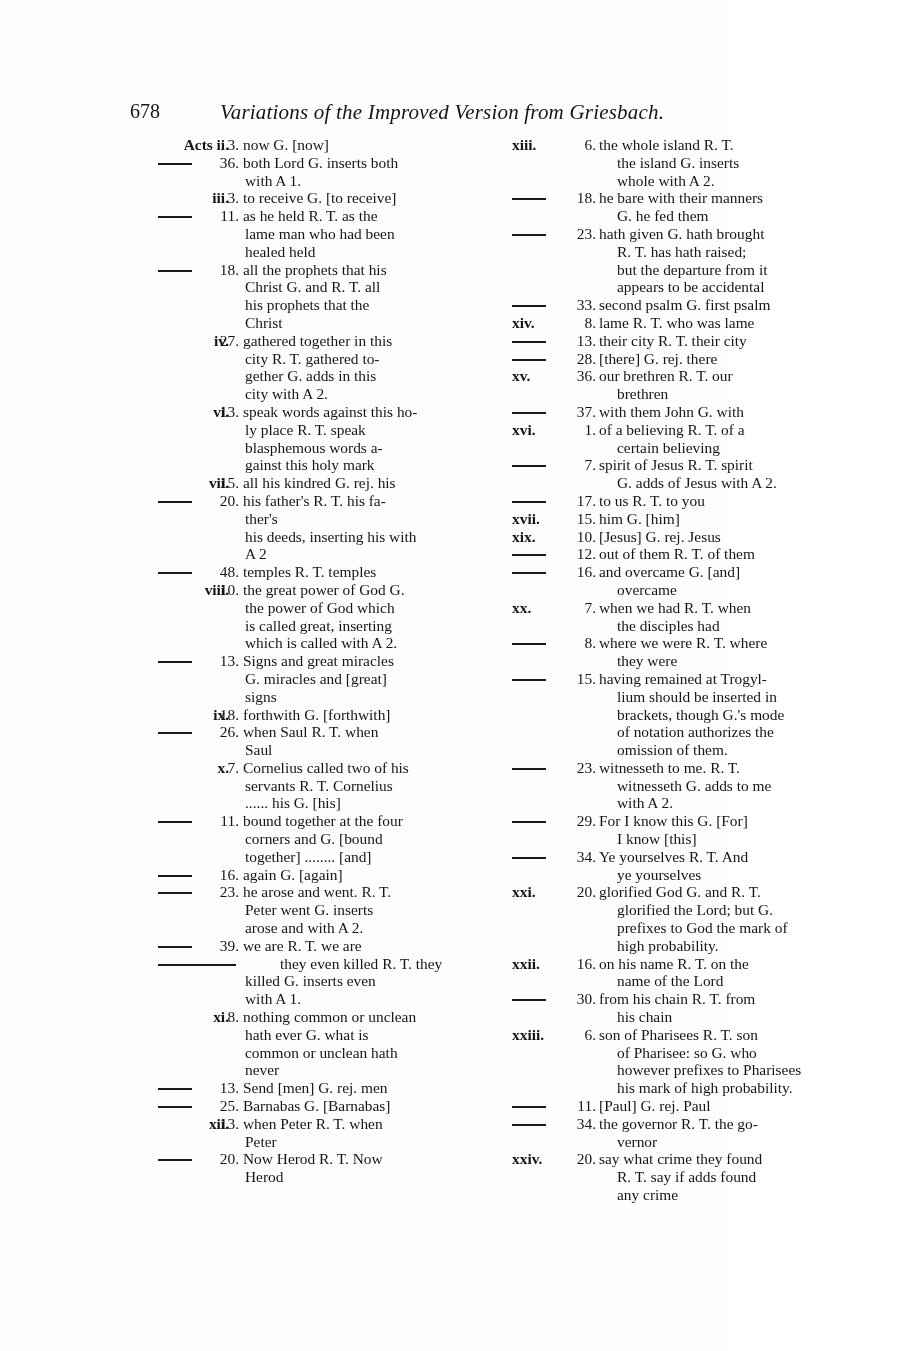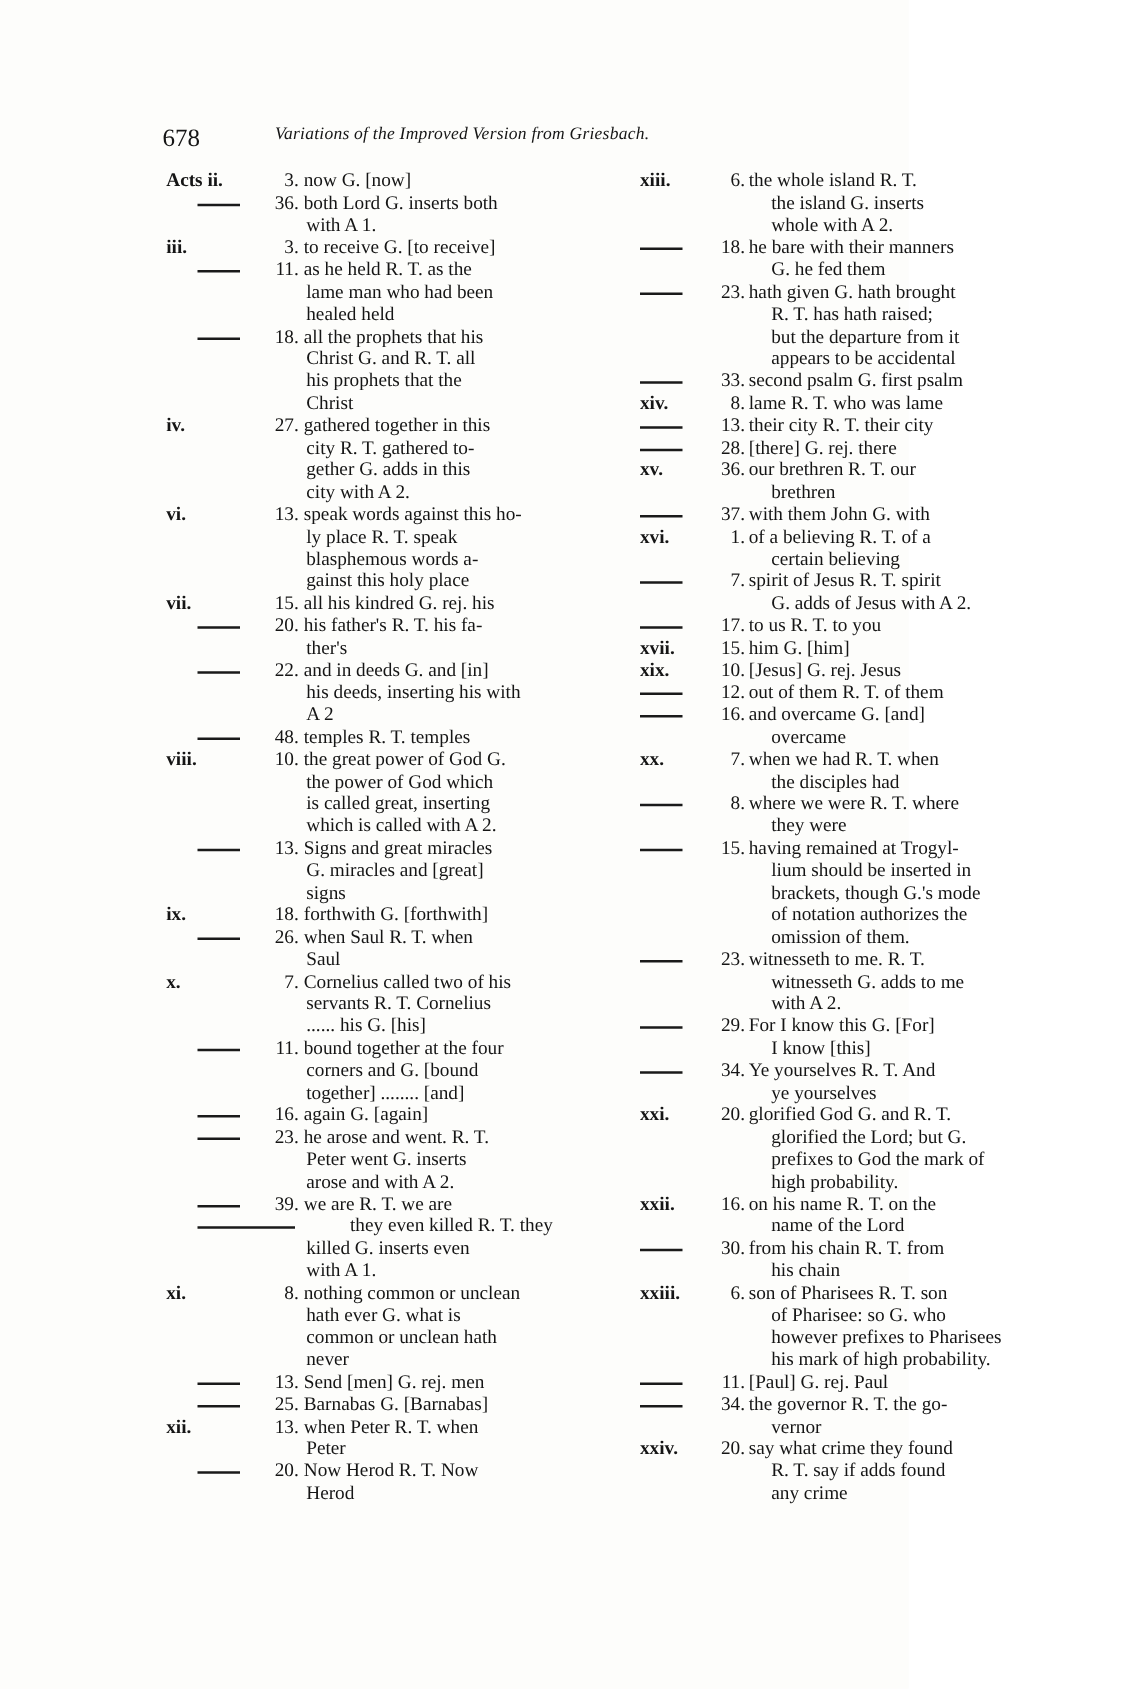--- a/index.html
+++ b/index.html
@@ -1,27 +1,27 @@
 <!DOCTYPE html>
 <html><head>
 <meta charset="utf-8">
 <style>
   html, body { margin: 0; padding: 0; background: #ffffff; }
   body { width: 915px; height: 1351px; position: relative; overflow: hidden;
          font-family: "Liberation Serif", "DejaVu Serif", serif; color: #151515; }
   .page { position: absolute; left: 0; top: 0; width: 727px; height: 1351px; background: #fdfdfb; }
   .header { position: absolute; top: 100px; left: 130px; width: 700px; height: 30px; }
   .page-num { position: absolute; left: 0; top: 0; font-size: 20px; }
-  .running-title { position: absolute; left: 90px; top: 0; font-size: 14px; font-style: italic; letter-spacing: 0.2px; }
+  .running-title { position: absolute; left: 90px; top: 0; font-size: 21px; font-style: italic; letter-spacing: 0.2px; }
   .col { position: absolute; top: 136px; font-size: 15.4px; line-height: 17.8px; }
   .col-left { left: 133px; width: 350px; }
   .col-right { left: 512px; width: 312px; }
   .entry { position: relative; }
   .line { position: relative; white-space: nowrap; height: 17.8px; }
-  .ch { position: absolute; left: 0; font-weight: bold; }
+  .ch { position: absolute; left: 0; text-align: right; font-weight: bold; }
   .col-left .ch { width: 96px; }
   .col-right .ch { width: 42px; left: 0; text-align: left; }
   .dash { position: absolute; display: inline-block; height: 2px; background: #1a1a1a; top: 9px; }
   .col-left .dash { left: 25px; width: 34px; }
   .col-right .dash { left: 0; width: 34px; }
   .dash.long { width: 78px !important; left: 25px; }
   .vs { position: absolute; text-align: right; }
   .col-left .vs { left: 68px; width: 38px; }
   .col-right .vs { left: 44px; width: 40px; }
   .txt { position: absolute; }
@@ -115,46 +115,41 @@
           <span class="vs">13.</span>
           <span class="txt first">speak words against this ho-</span>
         </div>
         <div class="line">
           <span class="txt cont">ly place R. T. speak</span>
         </div>
         <div class="line">
           <span class="txt cont">blasphemous words a-</span>
         </div>
         <div class="line">
-          <span class="txt cont">gainst this holy place</span>
+          <span class="txt cont">gainst this holy mark</span>
         </div>
       </div>
       <div class="entry">
         <div class="line">
           <span class="ch">vii.</span>
           <span class="vs">15.</span>
           <span class="txt first">all his kindred G. rej. his</span>
         </div>
       </div>
       <div class="entry">
         <div class="line">
           <span class="dash"></span>
           <span class="vs">20.</span>
           <span class="txt first">his father's R. T. his fa-</span>
         </div>
         <div class="line">
           <span class="txt cont">ther's</span>
         </div>
       </div>
       <div class="entry">
-        <div class="line">
-          <span class="dash"></span>
-          <span class="vs">22.</span>
-          <span class="txt first">and in deeds G. and [in]</span>
-        </div>
         <div class="line">
           <span class="txt cont">his deeds, inserting his with</span>
         </div>
         <div class="line">
           <span class="txt cont">A 2</span>
         </div>
       </div>
       <div class="entry">
         <div class="line">
           <span class="dash"></span>

